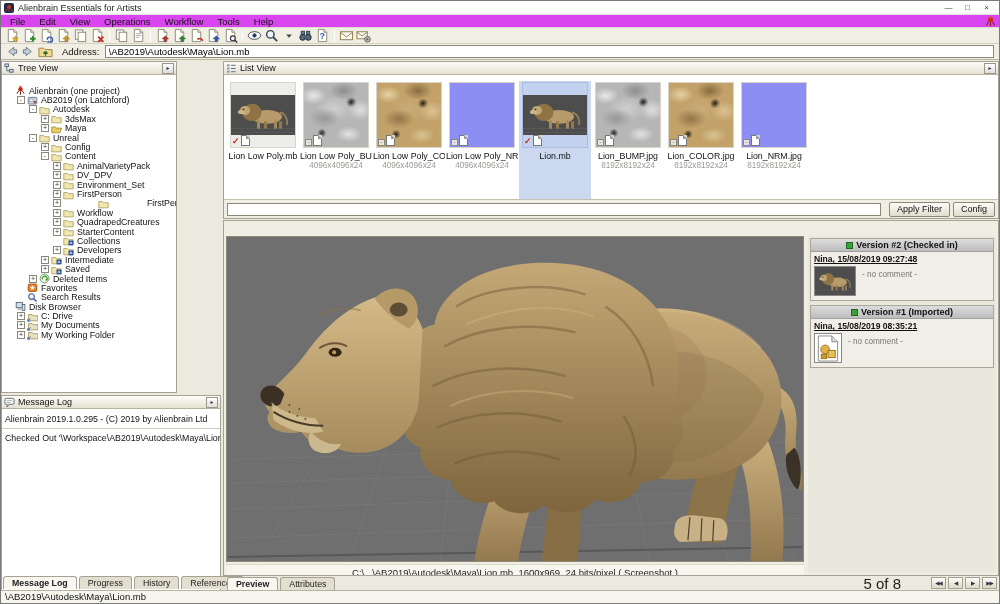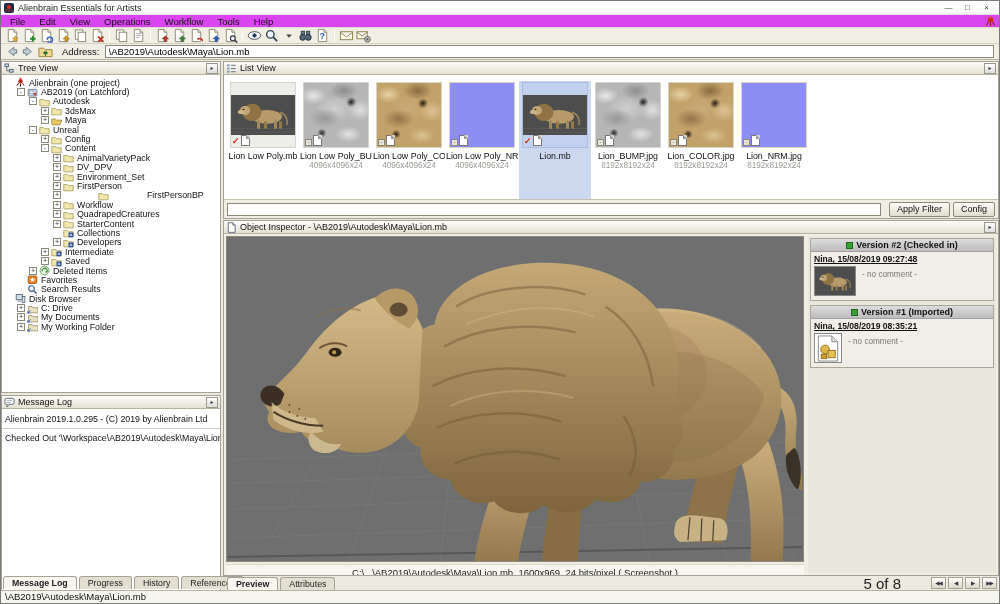--- a/index.html
+++ b/index.html
@@ -32,22 +32,22 @@
 
   
   .main { position:absolute; top:60px; left:0; right:0; bottom:13px; background:#eceadf; }
   .panel { position:absolute; border:1px solid #a5a295; background:#fff; overflow:hidden; }
   .panel-title { height:13px; background:linear-gradient(#fdfcf8,#e4e1d2); border-bottom:1px solid #b5b2a2; display:flex; align-items:center; padding:0 2px; font-size:9px; color:#111; }
   .panel-title .pt-ico { width:11px; height:11px; margin-right:3px; }
   .panel-title .pt-text { flex:1; white-space:nowrap; overflow:hidden; }
   .pt-btn { width:12px; height:11px; border:1px solid #9a9788; background:linear-gradient(#fff,#ddd); font-size:6px; line-height:9px; text-align:center; color:#333; }
 
   
-  #treePanel { left:0; top:0; width:220px; height:332px; }
-  .tree-body { position:absolute; top:14px; left:0; right:0; bottom:0; background:#fff; overflow:hidden; padding-top:2px; }
+  #treePanel { left:0; top:0; width:176px; height:332px; }
+  .tree-body { position:absolute; top:14px; left:0; right:0; bottom:0; background:#fff; overflow:hidden; padding-top:10px; }
   .tree-row { display:flex; align-items:center; height:9.4px; white-space:nowrap; }
   .tree-exp { width:8px; height:8px; min-width:8px; border:1px solid #8a8878; background:#fff; font-size:7px; line-height:6px; text-align:center; color:#333; margin-right:2px; }
   .tree-exp-none { width:10px; min-width:10px; }
   .tree-ico { width:11px; height:11px; min-width:11px; margin-right:3px; display:flex; align-items:center; }
   .tree-label { font-size:8.8px; }
 
   
   #logPanel { left:0; top:334px; width:220px; height:243px; }
   .log-body { position:absolute; top:14px; left:0; right:0; bottom:12px; background:#fff; overflow:hidden; }
   .log-line { font-size:8.8px; padding:4px 3px; white-space:nowrap; overflow:hidden; }
@@ -747,28 +747,20 @@
           </div>
         </div>
       <div class="filter-row">
         <input class="filter-input" type="text" value="" style="">
         <button class="btn">Apply Filter</button>
         <button class="btn">Config</button>
       </div>
     </div>
 
     <div class="panel" id="inspPanel">
-      <div class="panel-title">
-        <span class="pt-ico"><svg width="11" height="11" viewBox="0 0 12 12">
-              <path d="M2.5,0.8 h5 l2.5,2.5 v8 h-7.5 z" fill="#fefdf5" stroke="#55657a"></path>
-              <path d="M7.5,0.8 v2.5 h2.5" fill="#dde" stroke="#55657a"></path>
-            </svg></span>
-        <span class="pt-text">Object Inspector - \AB2019\Autodesk\Maya\Lion.mb</span>
-        <span class="pt-btn">▸</span>
-      </div>
 
       <div class="viewport" id="viewport">
           <svg viewBox="0 0 578 326">
             <defs>
               <linearGradient id="bodyG" x1="0" y1="0" x2="0" y2="1">
                 <stop offset="0" stop-color="#c9ad7c"></stop>
                 <stop offset="1" stop-color="#93794e"></stop>
               </linearGradient>
               <linearGradient id="maneG" x1="0" y1="0" x2="0" y2="1">
                 <stop offset="0" stop-color="#c4a876"></stop>

